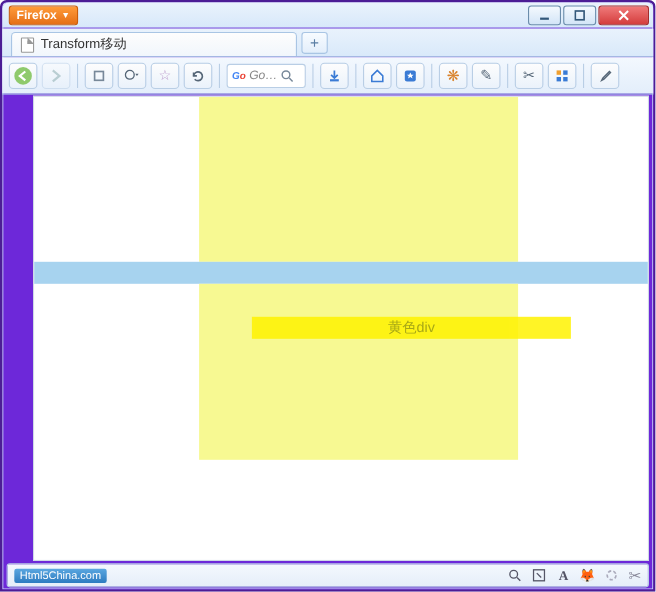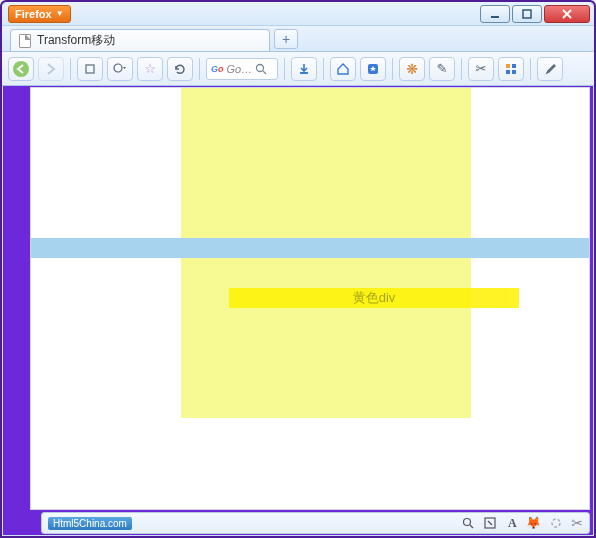--- a/index.html
+++ b/index.html
@@ -238,21 +238,20 @@
     height: 22px;
     background: linear-gradient(#f4f8fd, #e5eef9);
     border: 1px solid #b8cde4;
     border-radius: 3px;
     display: flex;
     align-items: center;
     padding: 0 6px;
     gap: 8px;
     font-size: 11px;
     color: #445;
-    margin-left: 35px;
   }
   .statusbar .left-badge {
     background: linear-gradient(#5aa7e0, #2d7bc0);
     color: #fff;
     padding: 1px 5px;
     border-radius: 2px;
     font-size: 10px;
   }
   .statusbar .spacer { flex: 1; }
   .sicon {

